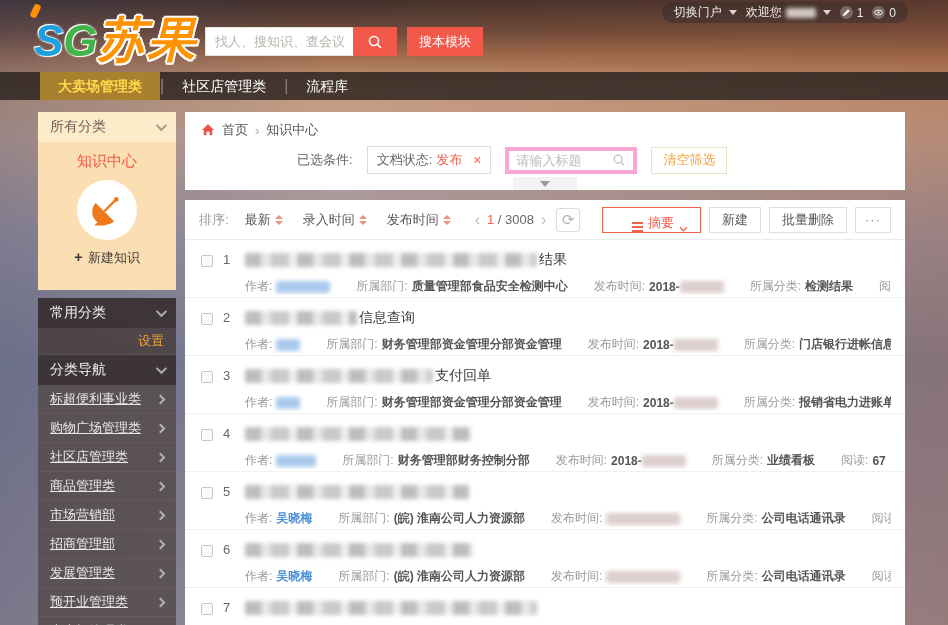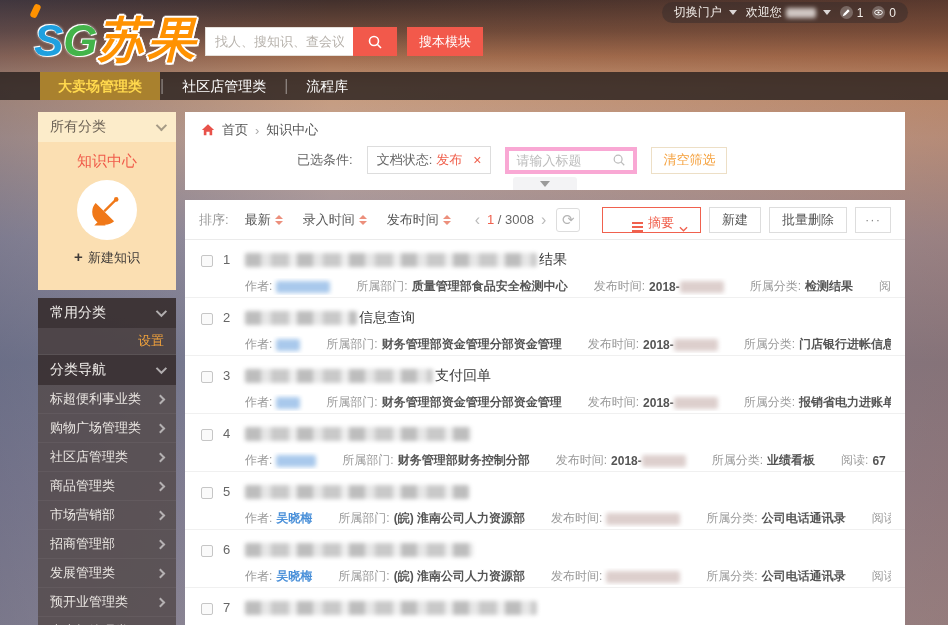--- a/index.html
+++ b/index.html
@@ -48,21 +48,21 @@
   .chev-down { width:8px; height:8px; border-right:2px solid #a59a86; border-bottom:2px solid #a59a86; transform:rotate(45deg) translateY(-2px); }
   .chev-down.light { border-color:rgba(255,255,255,.6); }
   .kc-card { height:148px; background:#fbdfb2; text-align:center; padding-top:10px; }
   .kc-title { color:#f05a49; font-size:15px; }
   .kc-circle { width:60px; height:60px; border-radius:50%; background:#fff; margin:9px auto 8px; display:flex; align-items:center; justify-content:center; cursor:pointer; }
   .kc-new { color:#3f3b38; font-size:13px; cursor:pointer; }
   .kc-new .plus { font-weight:bold; font-size:15px; margin-right:5px; }
   .sb-dark { margin-top:8px; }
   .sb-head { height:30px; background:rgba(56,47,48,.92); color:#f2efec; font-size:14px; display:flex; align-items:center; justify-content:space-between; padding:0 12px; cursor:pointer; }
   .sb-settings { height:27px; background:rgba(73,63,64,.88); display:flex; align-items:center; justify-content:flex-end; padding:0 12px; color:#f0a23c; font-size:13px; cursor:pointer; border-bottom:1px solid rgba(255,255,255,.07); }
-  .sb-item { height:29px; background:rgba(85,75,76,.85); color:#eae6e2; font-size:13px; display:flex; align-items:center; justify-content:space-between; padding:0 12px; border-bottom:1px solid rgba(255,255,255,.05); cursor:pointer; }
+  .sb-item { height:29px; background:rgba(85,75,76,.85); color:#eae6e2; font-size:13px; display:flex; align-items:center; justify-content:space-between; padding:0 12px; border-bottom:1px solid rgba(255,255,255,.05); cursor:pointer;text-decoration:underline; }
   .chev-right { width:7px; height:7px; border-top:2px solid rgba(255,255,255,.55); border-right:2px solid rgba(255,255,255,.55); transform:rotate(45deg); }
 
   
   .main { position:absolute; left:185px; top:112px; width:720px; bottom:0; }
   .panel1 { position:relative; background:#fff; height:78px; }
   .breadcrumb { display:flex; align-items:center; gap:7px; padding:9px 16px 0; font-size:13px; color:#555; }
   .breadcrumb .sep { color:#aaa; }
   .bc-link { cursor:pointer; }
   .filterbar { display:flex; align-items:center; margin-top:7px; padding-left:112px; gap:14px; font-size:13px; }
   .filter-label { color:#666; }

